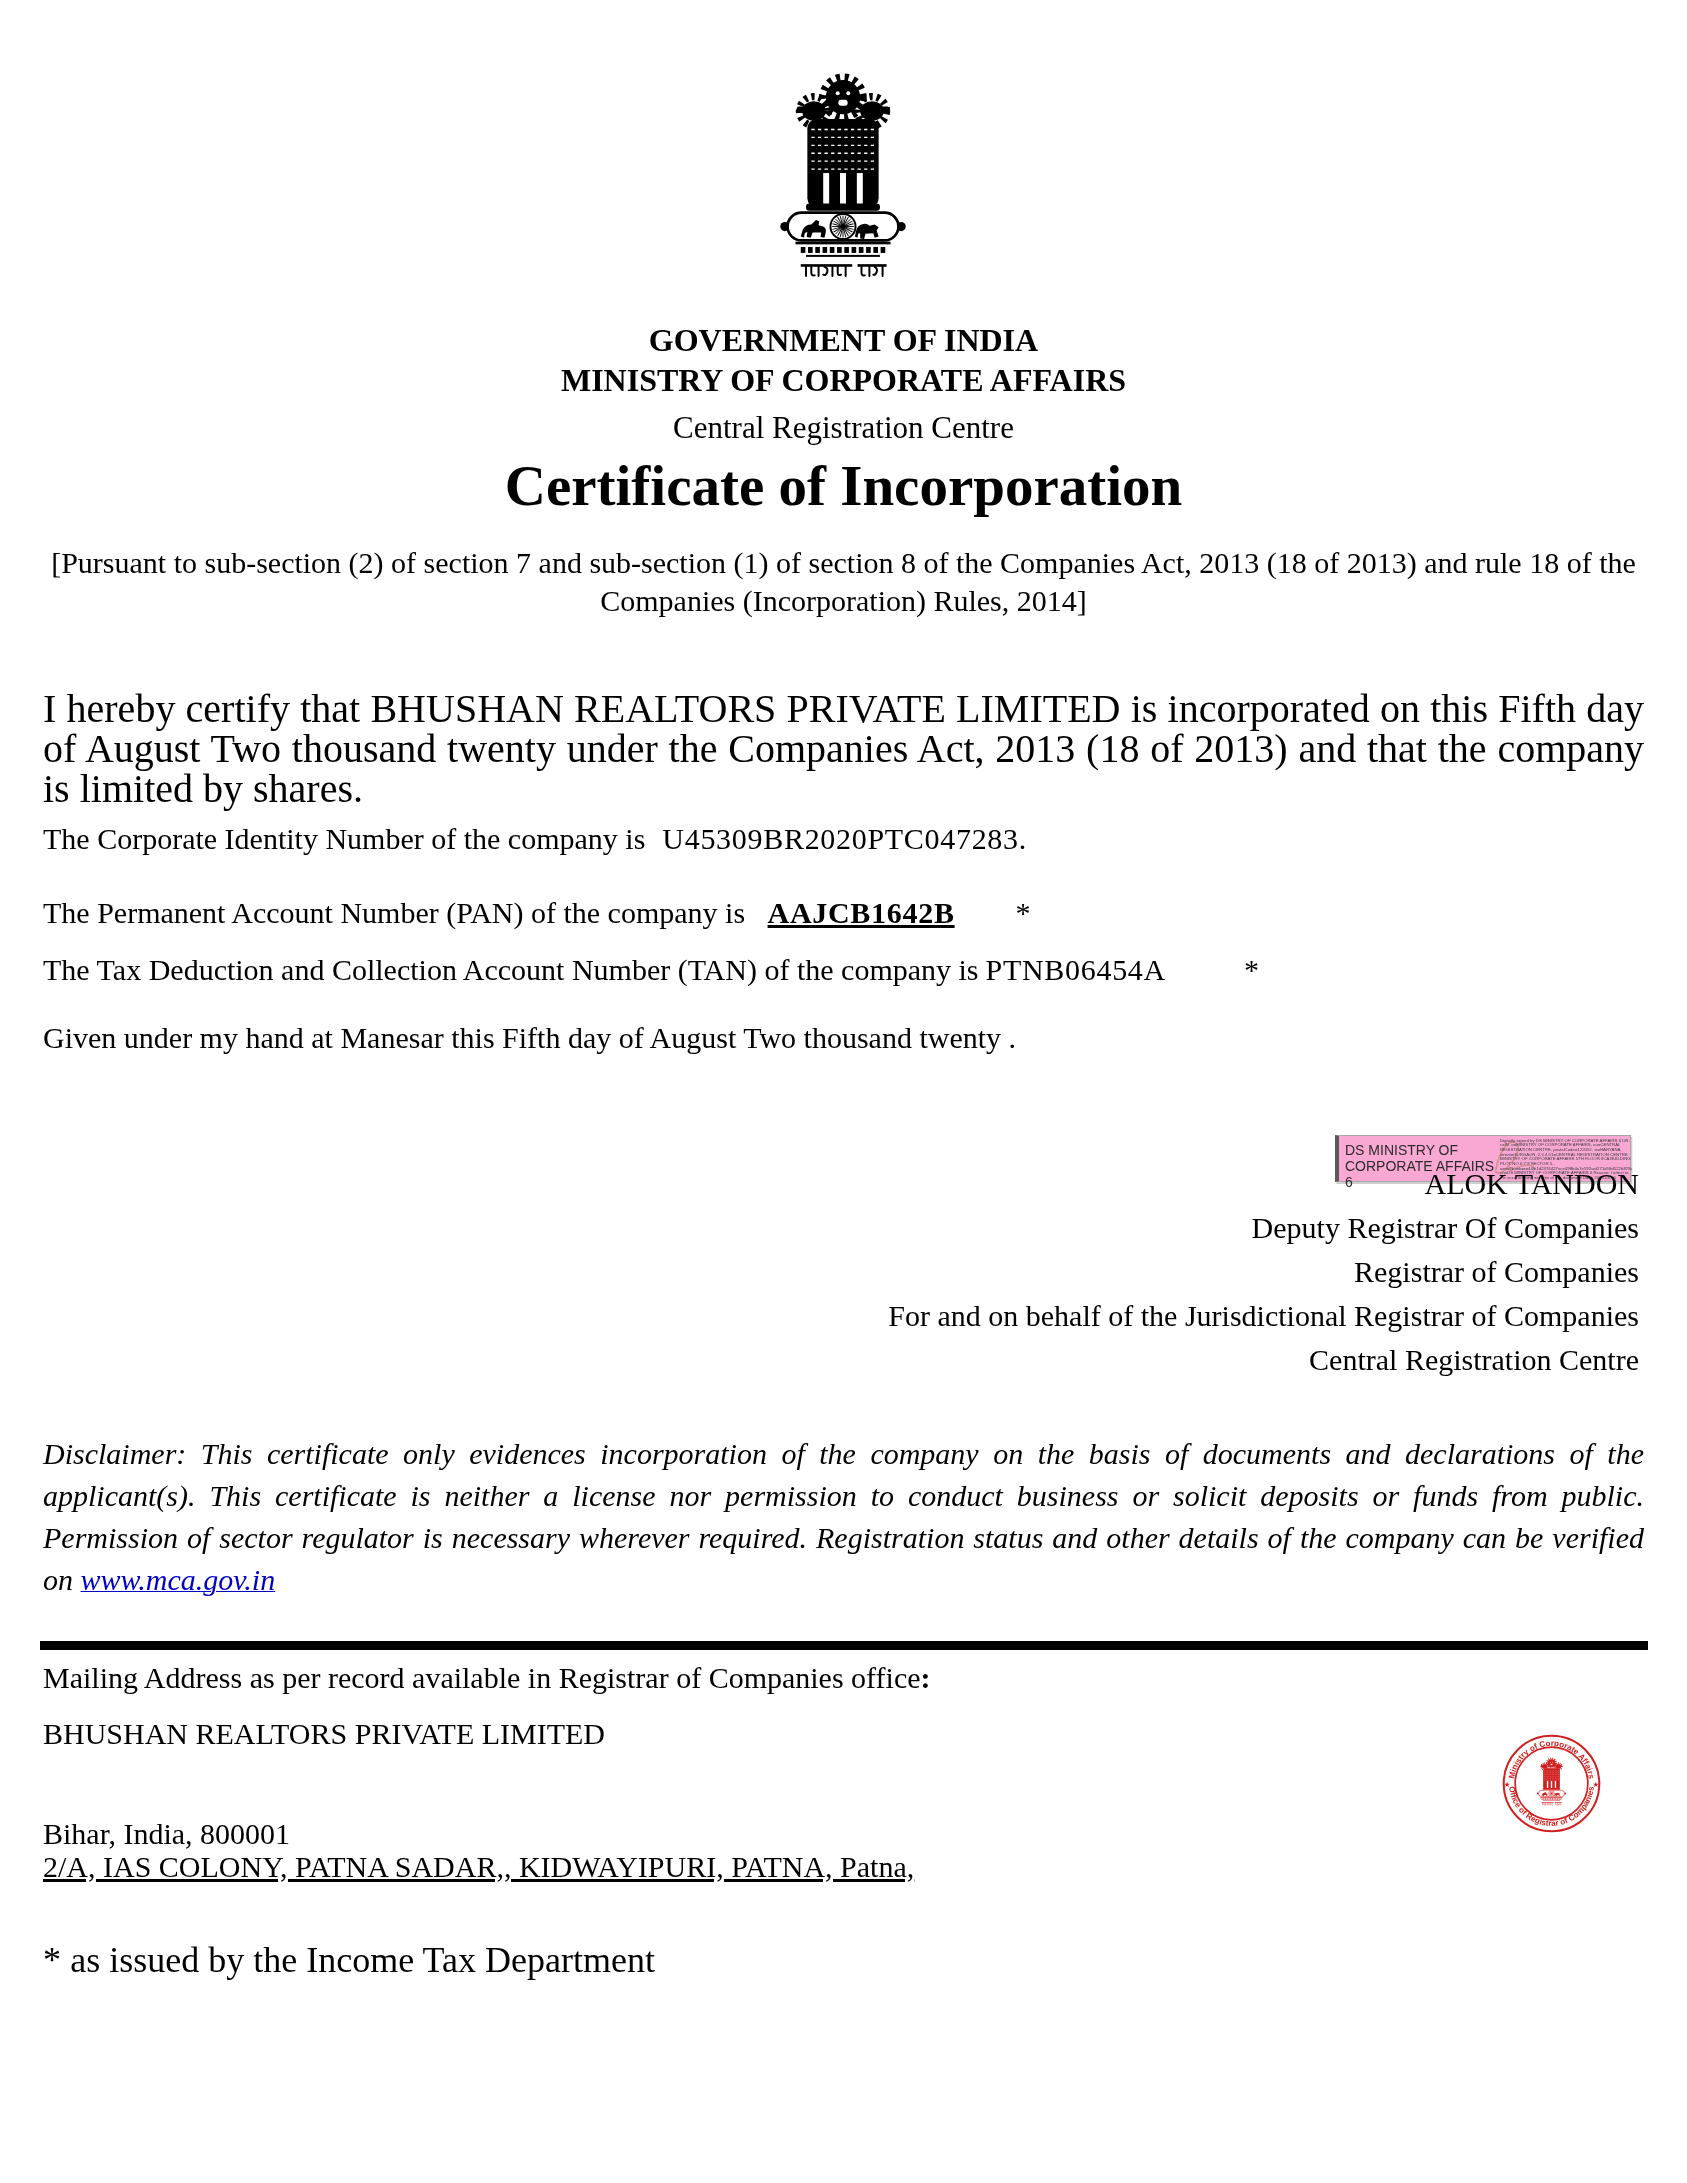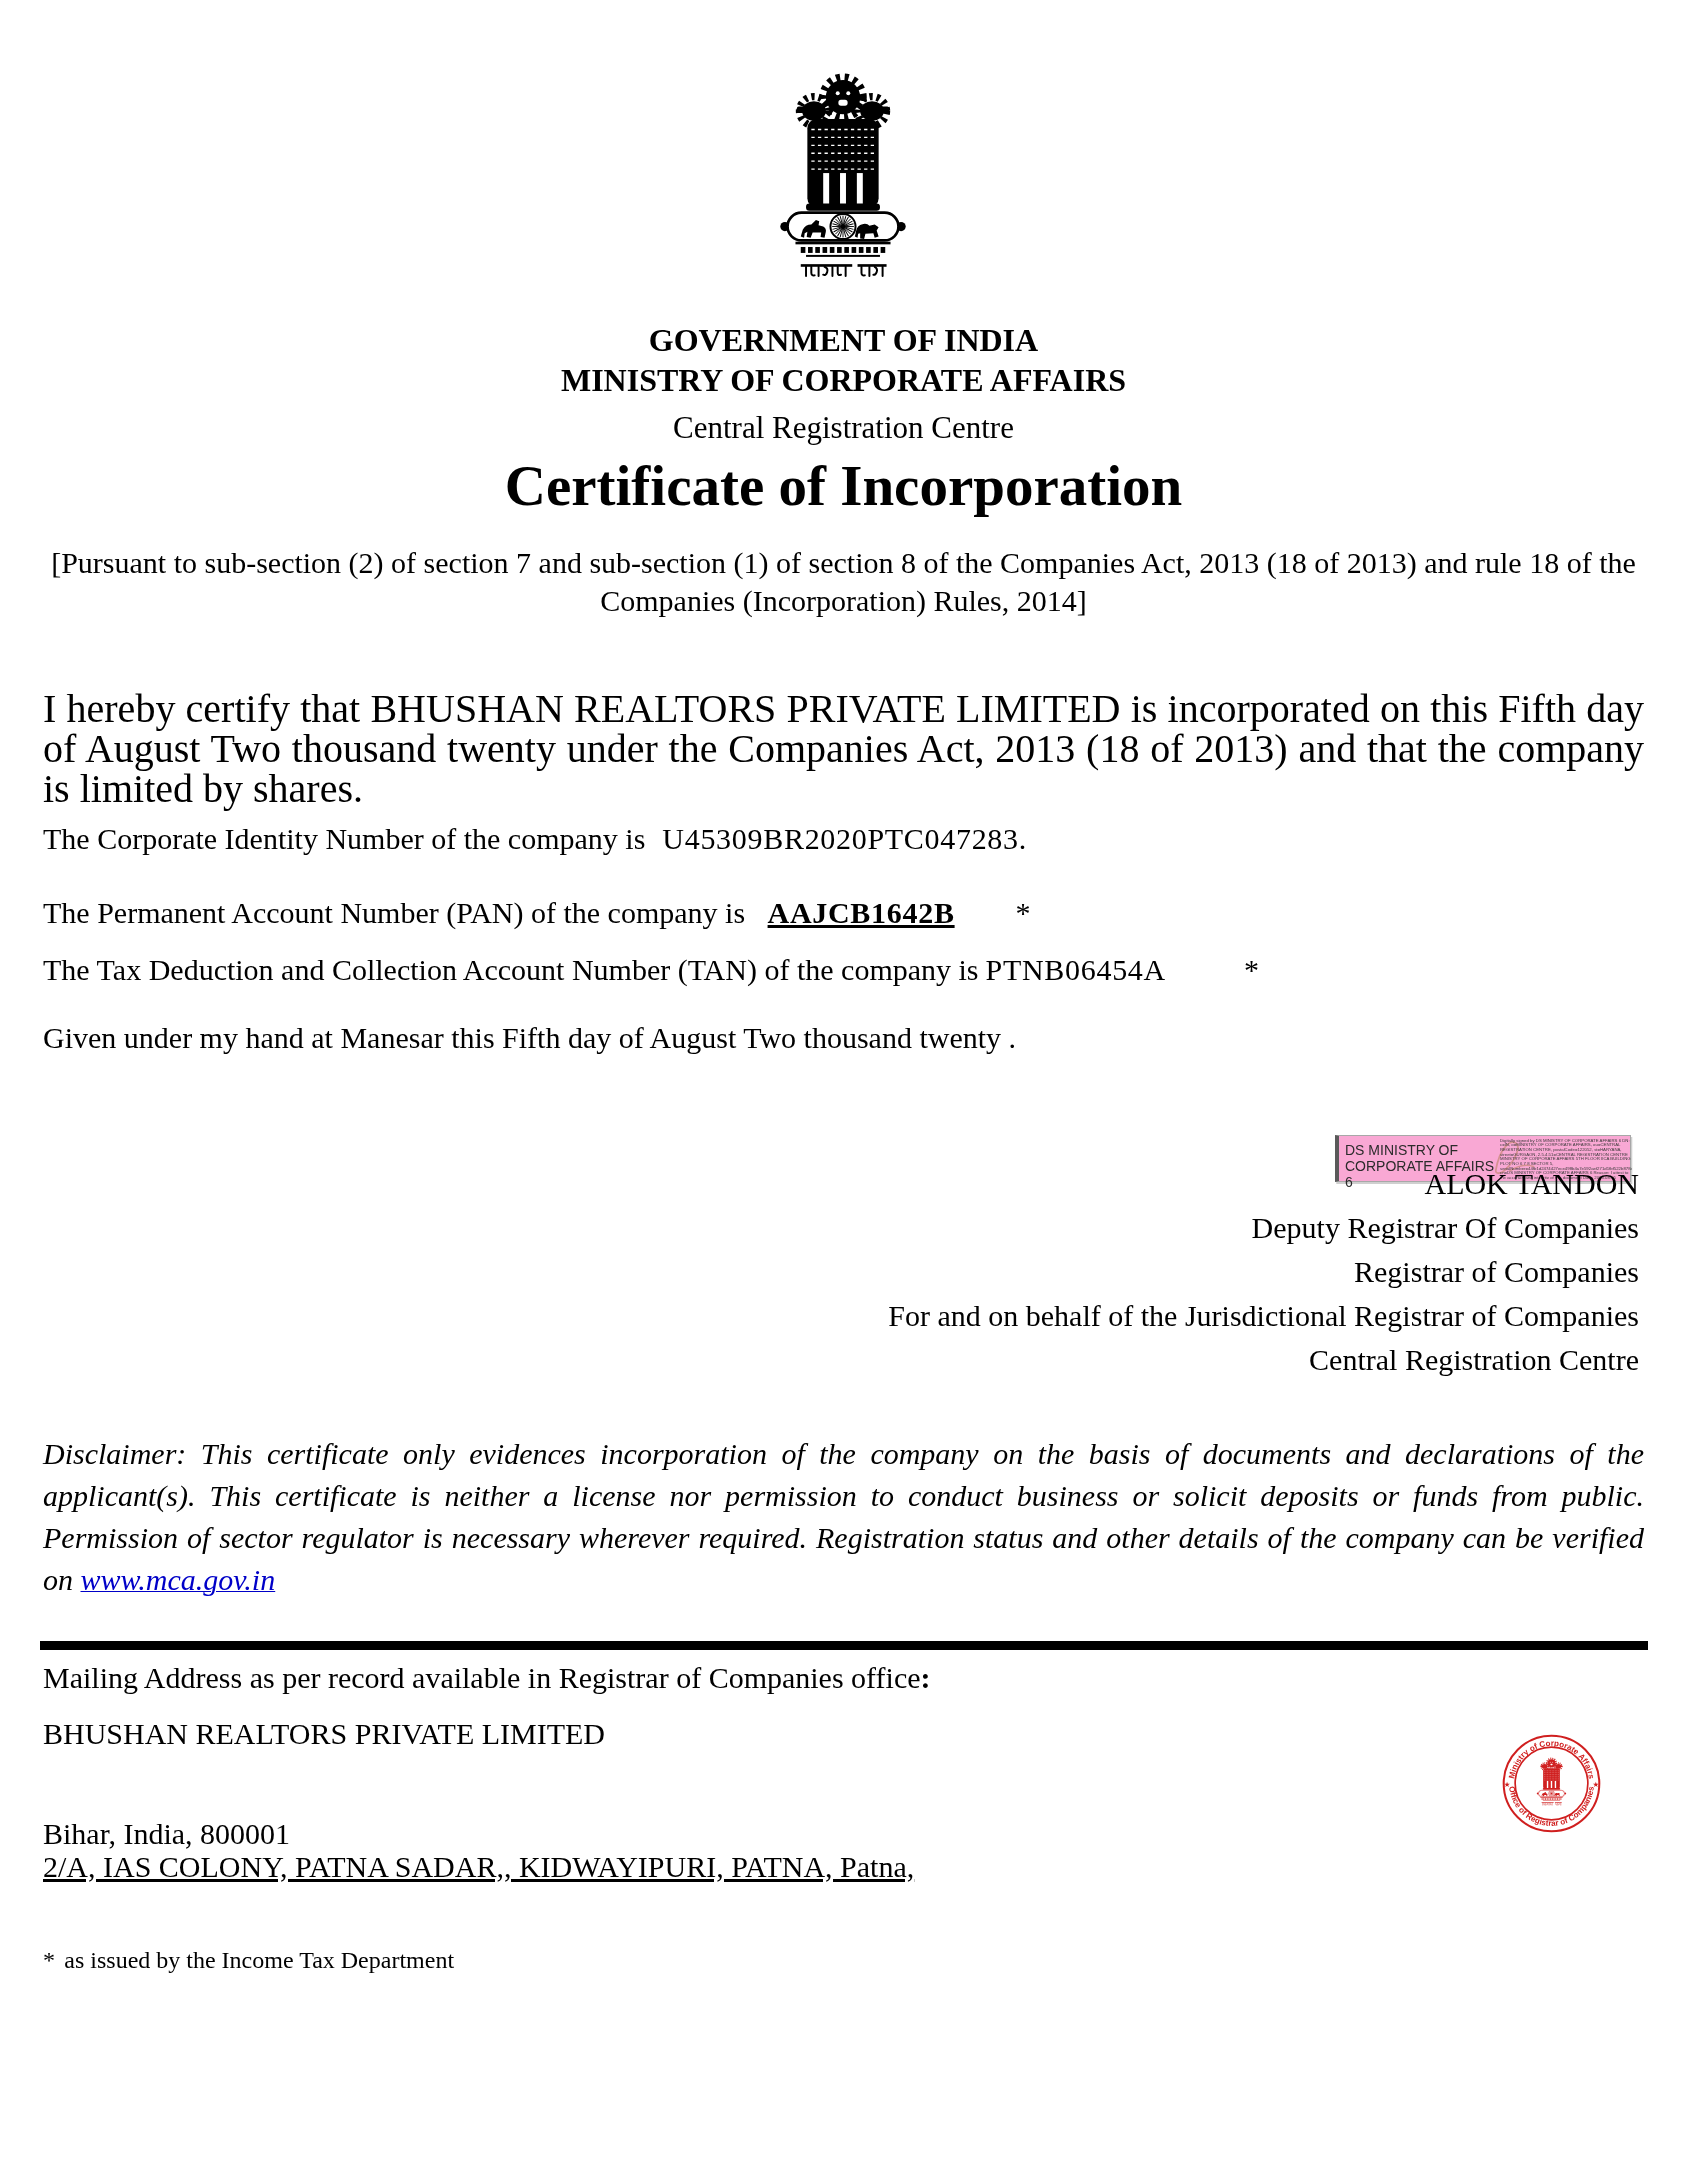--- a/index.html
+++ b/index.html
@@ -62,21 +62,21 @@
   .mail-h  { top:1659px; }
   .mail-co { top:1715px; }
   .mail-a1 { top:1848px;text-decoration:underline; }
   .mail-a2 { top:1815px; }
   .bold { font-weight:bold; }
 
   
   .seal-svg { position:absolute; left:1501px; top:1733px; width:101px; height:101px; color:#d01f1f; }
 
   
-  .footnote { top:1942px; font-size:24px; }
+  .footnote { top:1942px; font-size:36px; }
   .footnote .star { display:inline-block; margin-right:9.3px; }
 </style>
 </head>
 <body>
 
 <div class="page">
 
   <svg class="emblem-svg" viewBox="0 0 200 345" role="img" aria-label="सत्यमेव जयते">
     <defs>
       <symbol id="emblem" viewBox="0 0 200 345">

